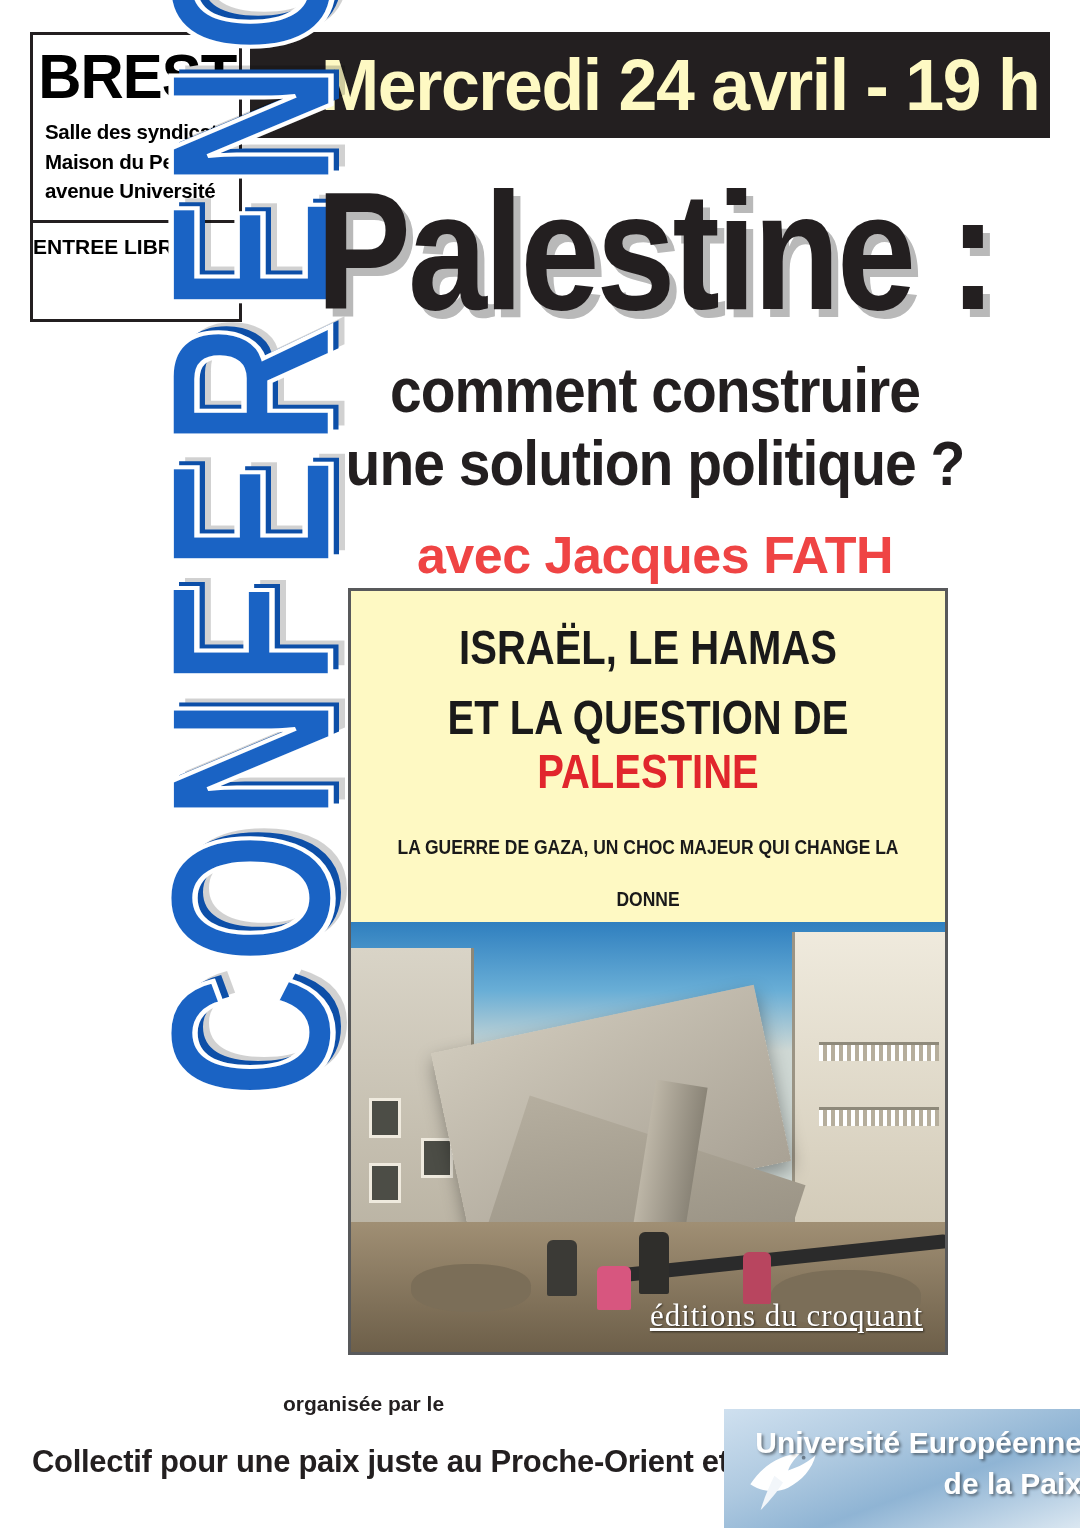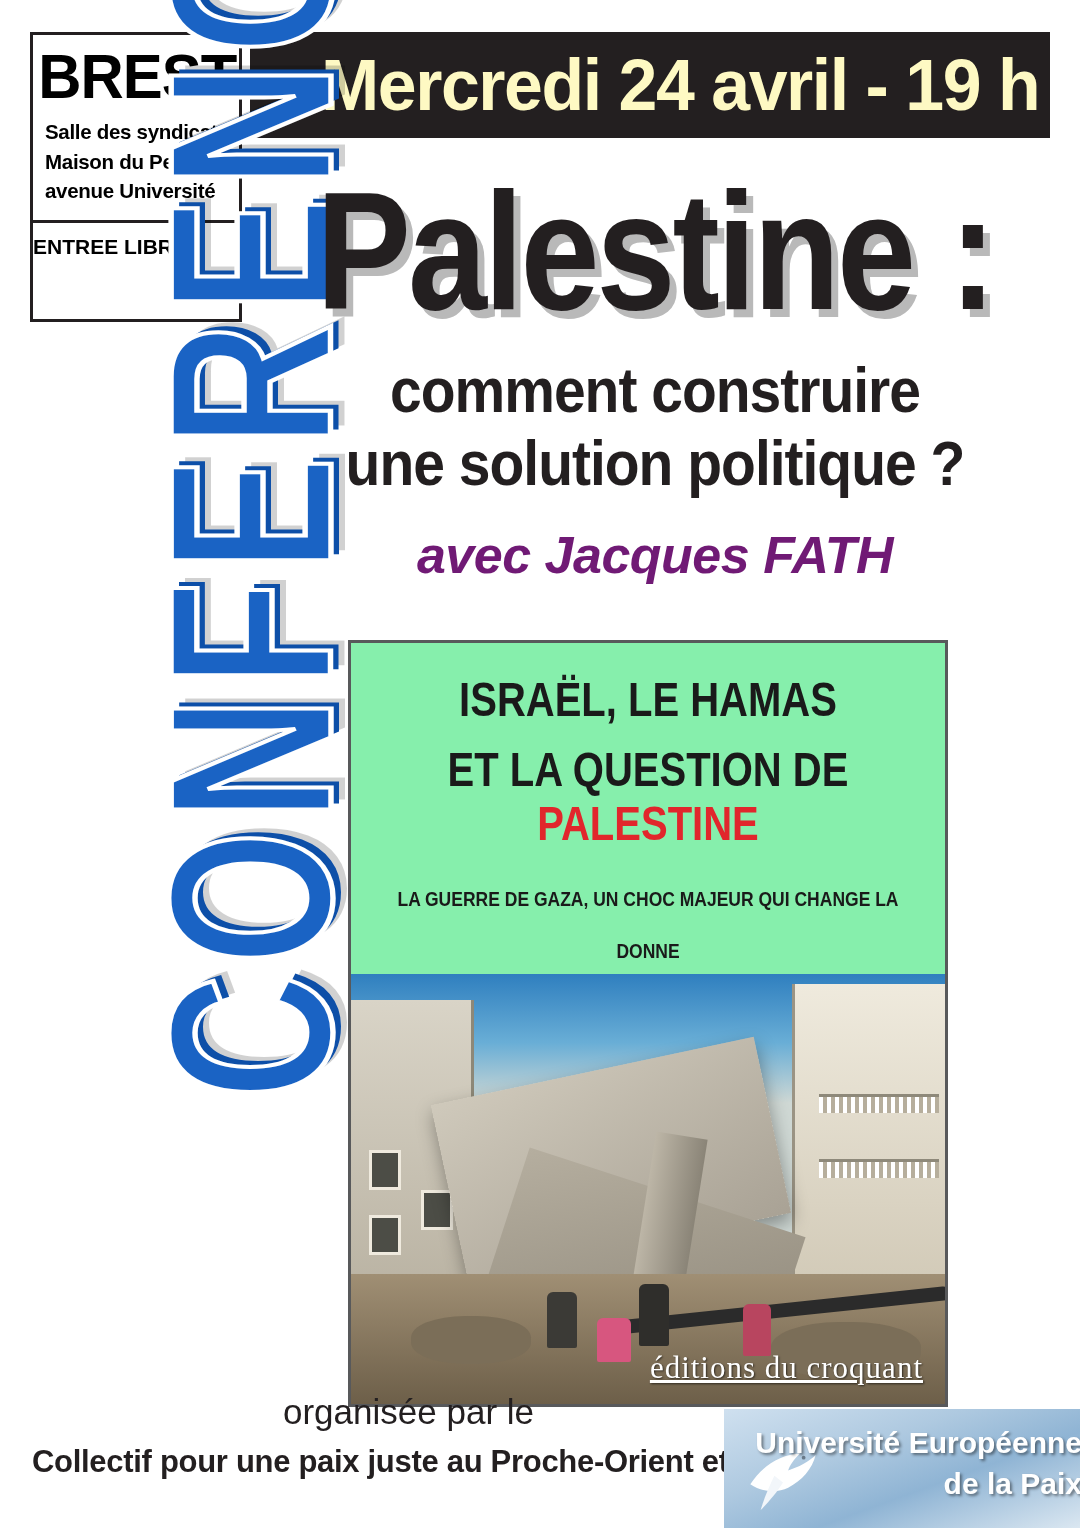--- a/index.html
+++ b/index.html
@@ -106,37 +106,36 @@
     font-weight:bold;
     line-height:1.18;
     letter-spacing:-1px;
     color:#231f20;
     transform:scaleY(1.1);
   }
   .speaker {
     margin-top:30px;
     font-size:52px;
     font-weight:bold;
-    font-style:italic;
     letter-spacing:-0.5px;
-    color:#701a75;
+    color:#ef4444;
   }
   .speaker-sub {
     margin-top:8px;
     font-size:22px;
     font-weight:bold;
     font-style:italic;
     color:#231f20;
   }
 
   
   .book {
     position:absolute;
-    left:348px; top:640px; width:600px; height:767px;
-    background:#86efac;
+    left:348px; top:588px; width:600px; height:767px;
+    background:#fef9c3;
     border:3px solid #58595b;
     box-sizing:border-box;
     overflow:hidden;
   }
   .book-text {
     padding:34px 20px 0 20px;
     text-align:center;
   }
   .book-t1 {
     font-size:40px; font-weight:bold; color:#1a1a1a; letter-spacing:0px;
@@ -223,21 +222,21 @@
     text-shadow:1px 1px 2px rgba(0,0,0,.6);
     text-decoration:underline;
   }
 
   
   .footer {
     position:absolute; left:0; top:1392px; width:1080px;
   }
   .footer-line1 {
     position:absolute; left:283px; top:0;
-    font-size:35px; font-weight:normal; color:#231f20;
+    font-size:21px; font-weight:bold; color:#231f20;
   }
   .footer-line2 {
     position:absolute; left:32px; top:52px;
     font-size:31px; font-weight:bold; color:#231f20;
     letter-spacing:-0.3px;
     white-space:nowrap;
   }
   .uep {
     position:absolute; left:724px; top:1382px; width:368px; height:120px;
     background:linear-gradient(160deg,#cfe0ef 0%, #aec9e0 35%, #8fb4d4 60%, #dfeaf3 100%);

